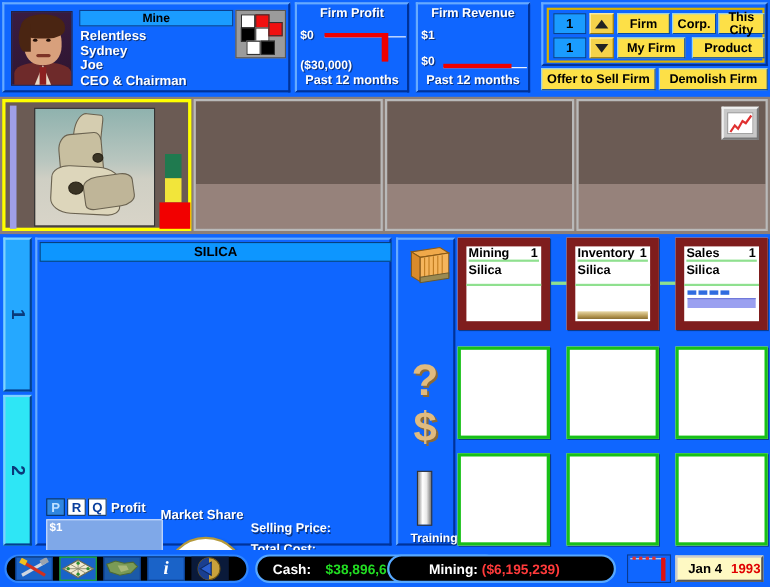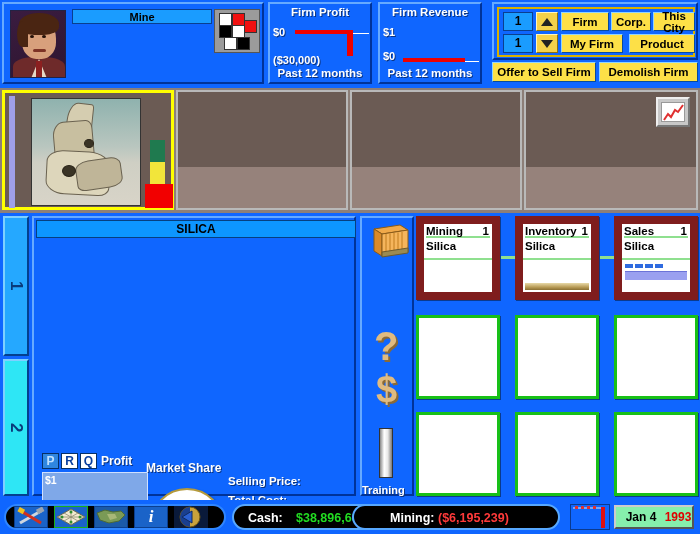--- a/index.html
+++ b/index.html
@@ -185,21 +185,21 @@
   
   .midcol { position:absolute; left:360px; top:3px; width:54px; height:280px; }
   .crates { position:absolute; left:8px; top:5px; width:40px; height:38px; }
   .qmark { position:absolute; left:12px; top:108px; color:#e0bb80; font-size:40px; font-weight:bold; text-shadow: 2px 2px 0 #8b6a36; line-height:1;}
   .dollar { position:absolute; left:14px; top:152px; color:#e0bb80; font-size:38px; font-weight:bold; text-shadow: 2px 2px 0 #8b6a36; line-height:1;}
   .tube {
     position:absolute; left:17px; top:210px; width:14px; height:50px;
     background: linear-gradient(90deg,#888 0%, #fff 35%, #e8e8e8 65%, #777 100%);
     border:1px solid #333;
   }
-  .training-lbl { position:absolute; left:0; top:266px; width:54px; text-align:left; color:#fff; font-size:11px; font-weight:bold; text-shadow:1px 1px 0 #0a3380;}
+  .training-lbl { position:absolute; left:0; top:266px; width:54px; text-align:right; color:#fff; font-size:11px; font-weight:bold; text-shadow:1px 1px 0 #0a3380;}
 
   
   .grid { position:absolute; left:416px; top:3px; width:282px; height:280px; }
   .cell {
     position:absolute; width:84px; height:84px;
     background:#ffffff; border:8px solid #7f1d1d;
     box-shadow: 1px 1px 0 #0a3a8f;
   }
   .cell.empty { border:3px solid #18c018; }
   .cell-hd {
@@ -222,21 +222,21 @@
   
   .bottom { position:absolute; left:0; top:500px; width:700px; height:34px; background:#0f66ff; }
   .bb-pill {
     position:absolute; background:#000; border:2px solid #2f86ff; border-radius:13px;
   }
   .tool-ico { position:absolute; top:6px; width:34px; height:22px; border:1px solid #0b3f8f; }
   .cash-pill { position:absolute; left:232px; top:4px; width:222px; height:26px; background:#000; border-radius:13px; border:2px solid #57a8ff;}
   .profit-pill { position:absolute; left:352px; top:4px; width:208px; height:26px; background:#000; border-radius:13px; border:2px solid #57a8ff;}
   .pill-txt { position:absolute; top:5px; font-size:12.5px; font-weight:bold; }
   .date-box {
-    position:absolute; left:614px; top:5px; width:80px; height:24px; background:#86efac;
+    position:absolute; left:614px; top:5px; width:80px; height:24px; background:#fef9c3;
     border-top:2px solid #ccc;border-left:2px solid #ccc;border-right:2px solid #555;border-bottom:2px solid #555;
   }
   .date-d { position:absolute; left:3px; top:3px; width:44px; text-align:center; color:#000; font-size:12px; font-weight:bold; }
   .date-y { position:absolute; left:48px; top:3px; width:28px; text-align:center; color:#e00000; font-size:12px; font-weight:bold; }
   .mini-graph { position:absolute; left:570px; top:4px; width:40px; height:26px; background:#0f66ff; border:1px solid #0a3a8f; }
 </style>
 </head>
 <body>
 
 <div class="app">
@@ -249,20 +249,26 @@
         <div class="face-shirt"></div>
         <div class="face-tie"></div>
         <div class="face-head"></div>
         <div class="face-hair"></div>
         <div class="face-hair2"></div>
         <div class="face-eye l"></div>
         <div class="face-eye r"></div>
         <div class="face-mouth"></div>
       </div>
       <div class="name-badge">Mine</div>
+      <div class="ceo-lines">
+        <div>Relentless</div>
+        <div>Sydney</div>
+        <div>Joe</div>
+        <div>CEO &amp; Chairman</div>
+      </div>
       <div class="logo-box">
         <div class="cube w" style="left:4px;  top:3px;"></div>
         <div class="cube r" style="left:17px; top:3px;"></div>
         <div class="cube k" style="left:4px;  top:15px;"></div>
         <div class="cube w" style="left:17px; top:15px;"></div>
         <div class="cube r" style="left:29px; top:10px;"></div>
         <div class="cube k" style="left:22px; top:27px;"></div>
         <div class="cube w" style="left:9px;  top:27px;"></div>
       </div>
     </div>

